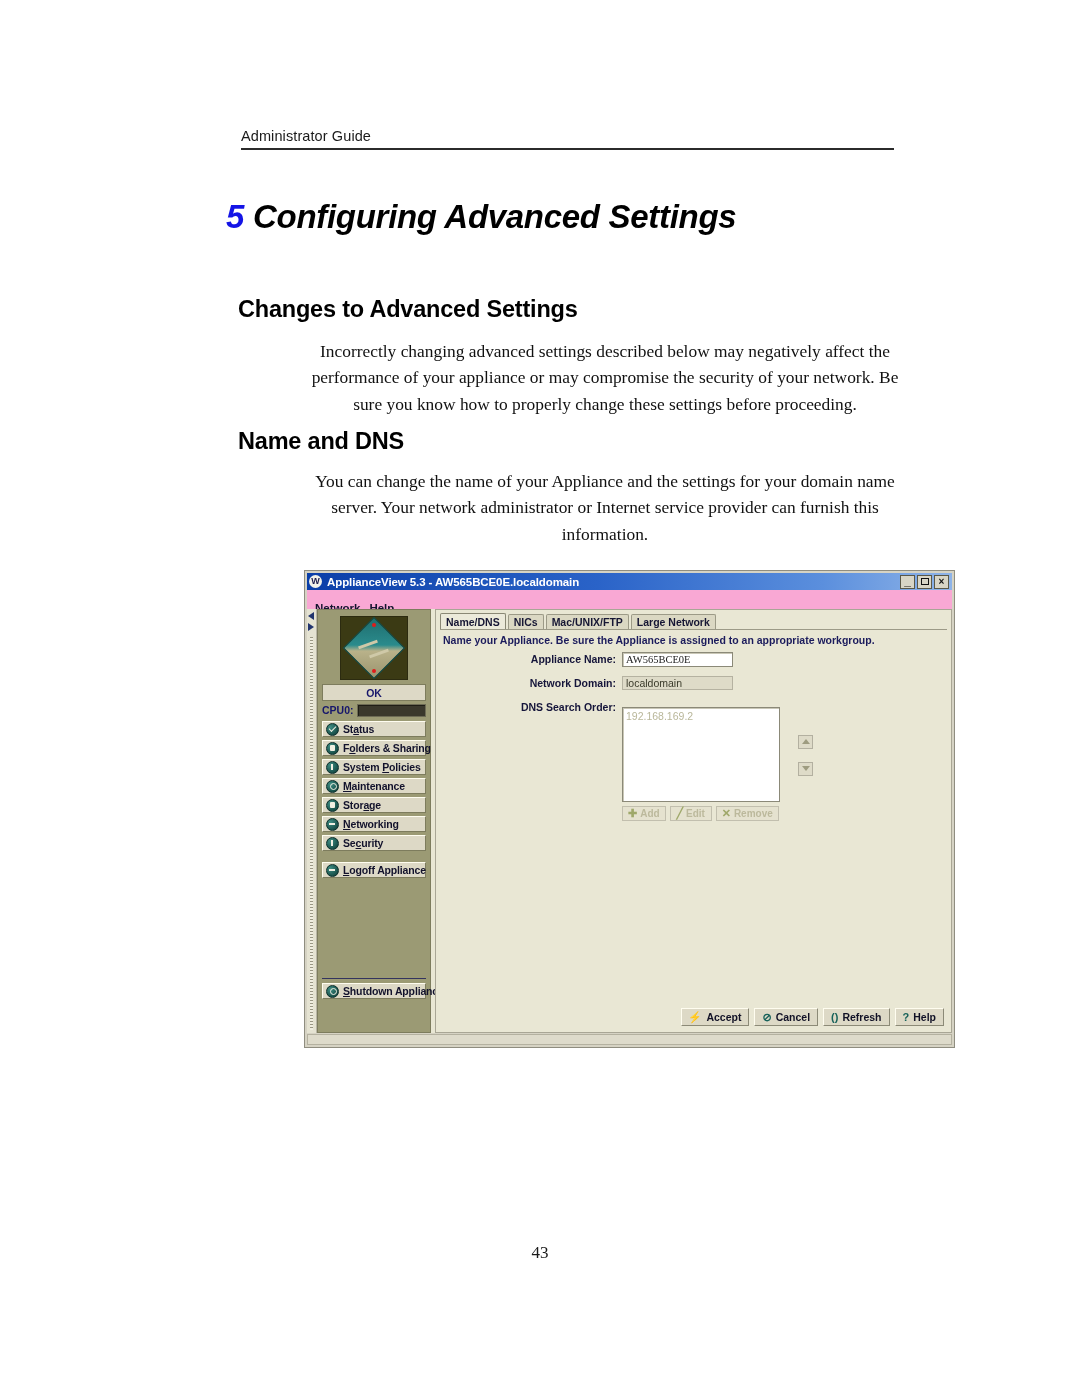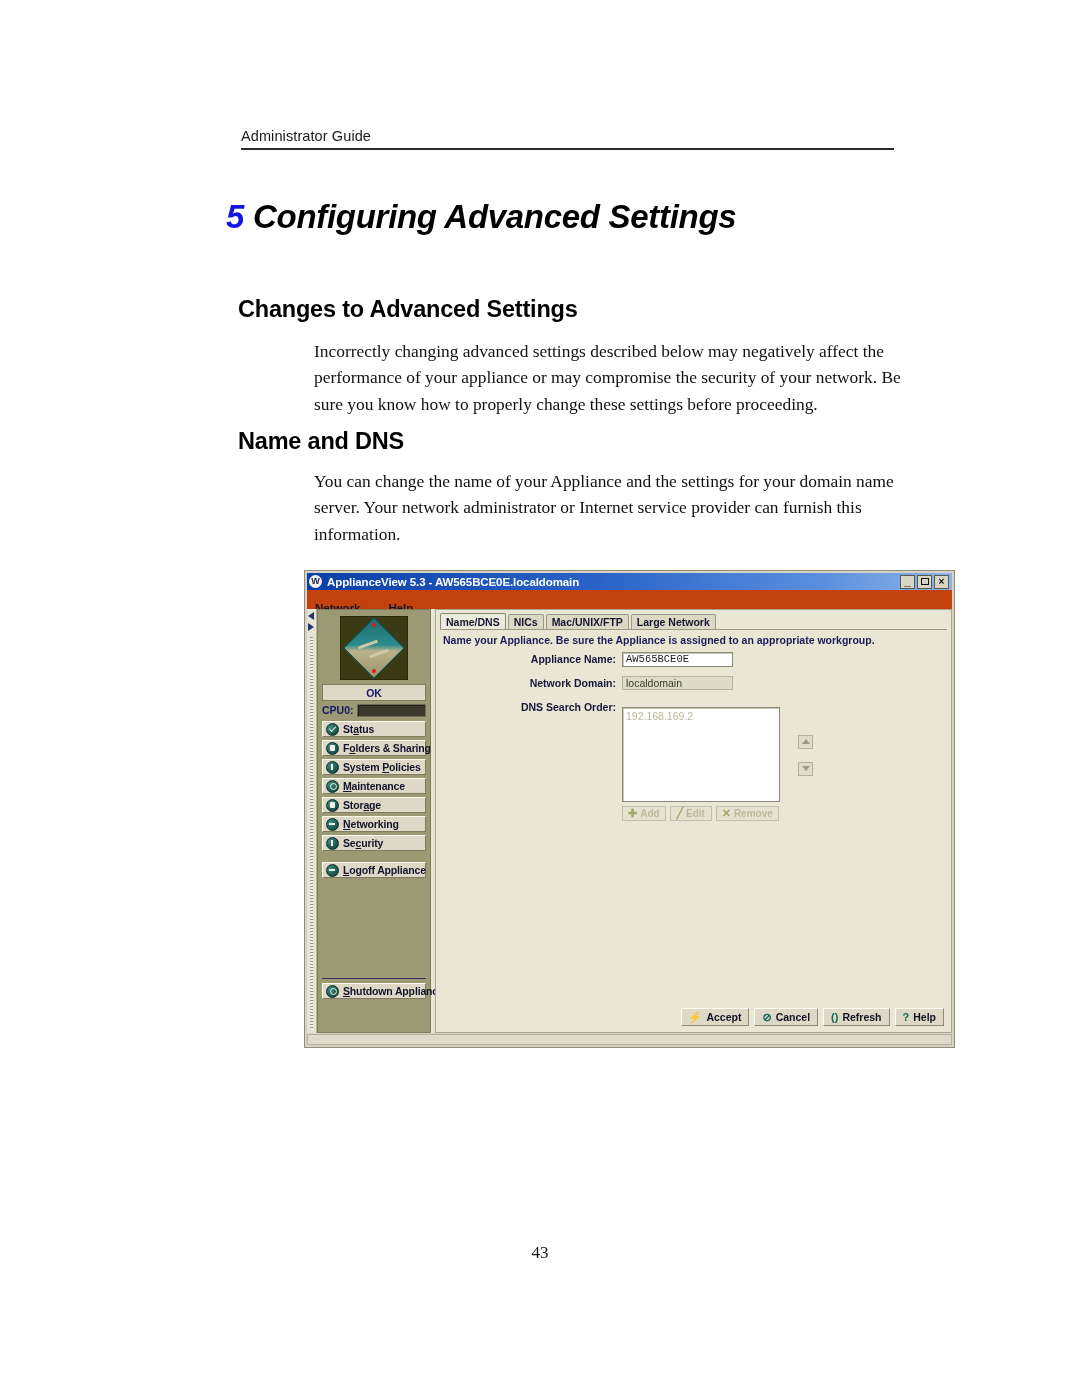--- a/index.html
+++ b/index.html
@@ -67,27 +67,27 @@
     font-size: 23.5px;
     color: #000000;
     letter-spacing: -.2px;
     white-space: nowrap;
   }
   .h2.h2-a { top: 296px; }
   .h2.h2-b { top: 428px; }
 
   .para {
     position: absolute;
-    left: 314px;
+    left: 306px;
     width: 598px;
     font-family: "Liberation Serif", serif;
     font-size: 17.4px;
     line-height: 26.4px;
     color: #111111;
-    text-align: left;
+    text-align: center;
   }
   .para.p-a { top: 338px; }
   .para.p-b { top: 468px; }
 
   .page-number {
     position: absolute;
     left: 0;
     right: 0;
     top: 1243px;
     text-align: center;
@@ -164,25 +164,25 @@
   .tb-btn.min .g { align-items: flex-end; padding-bottom: 1px; font-size: 12px; }
   .tb-btn.max .g span {
     display:block; width: 8px; height: 7px; border: 1.5px solid #111; box-sizing: border-box;
   }
 
   
   .menubar {
     position: absolute;
     left: 2px; top: 19px; right: 2px;
     height: 36px;
-    background: #c2410c;
+    background: #f9a8d4;
     display: flex;
     align-items: center;
     padding-left: 8px;
-    gap: 28px;
+    gap: 9px;
     border-bottom: 1px solid #b6b3a4;
     box-sizing: border-box;
   }
   .menu-item {
     font-size: 11.5px;
     font-weight: bold;
     color: #14142e;
     white-space: nowrap;
   }
   .menu-item u { text-decoration: underline; }
@@ -446,21 +446,21 @@
     background: #ffffff;
     border: 1px solid #8b8978;
     box-shadow: inset 1px 1px 0 #c9c7b6;
     font-size: 10.5px;
     color: #1c1c1c;
     padding: 0 3px;
     line-height: 13px;
     box-sizing: border-box;
     white-space: nowrap;
     overflow: hidden;
-    font-family: Liberation Mono, monospace;
+    font-family: Liberation Serif, serif;
   }
   .txt-readonly {
     width: 111px;
     height: 14px;
     background: #dedbc8;
     border: 1px solid #b5b2a1;
     font-size: 10.5px;
     color: #3a3a2a;
     padding: 0 3px;
     line-height: 13px;

